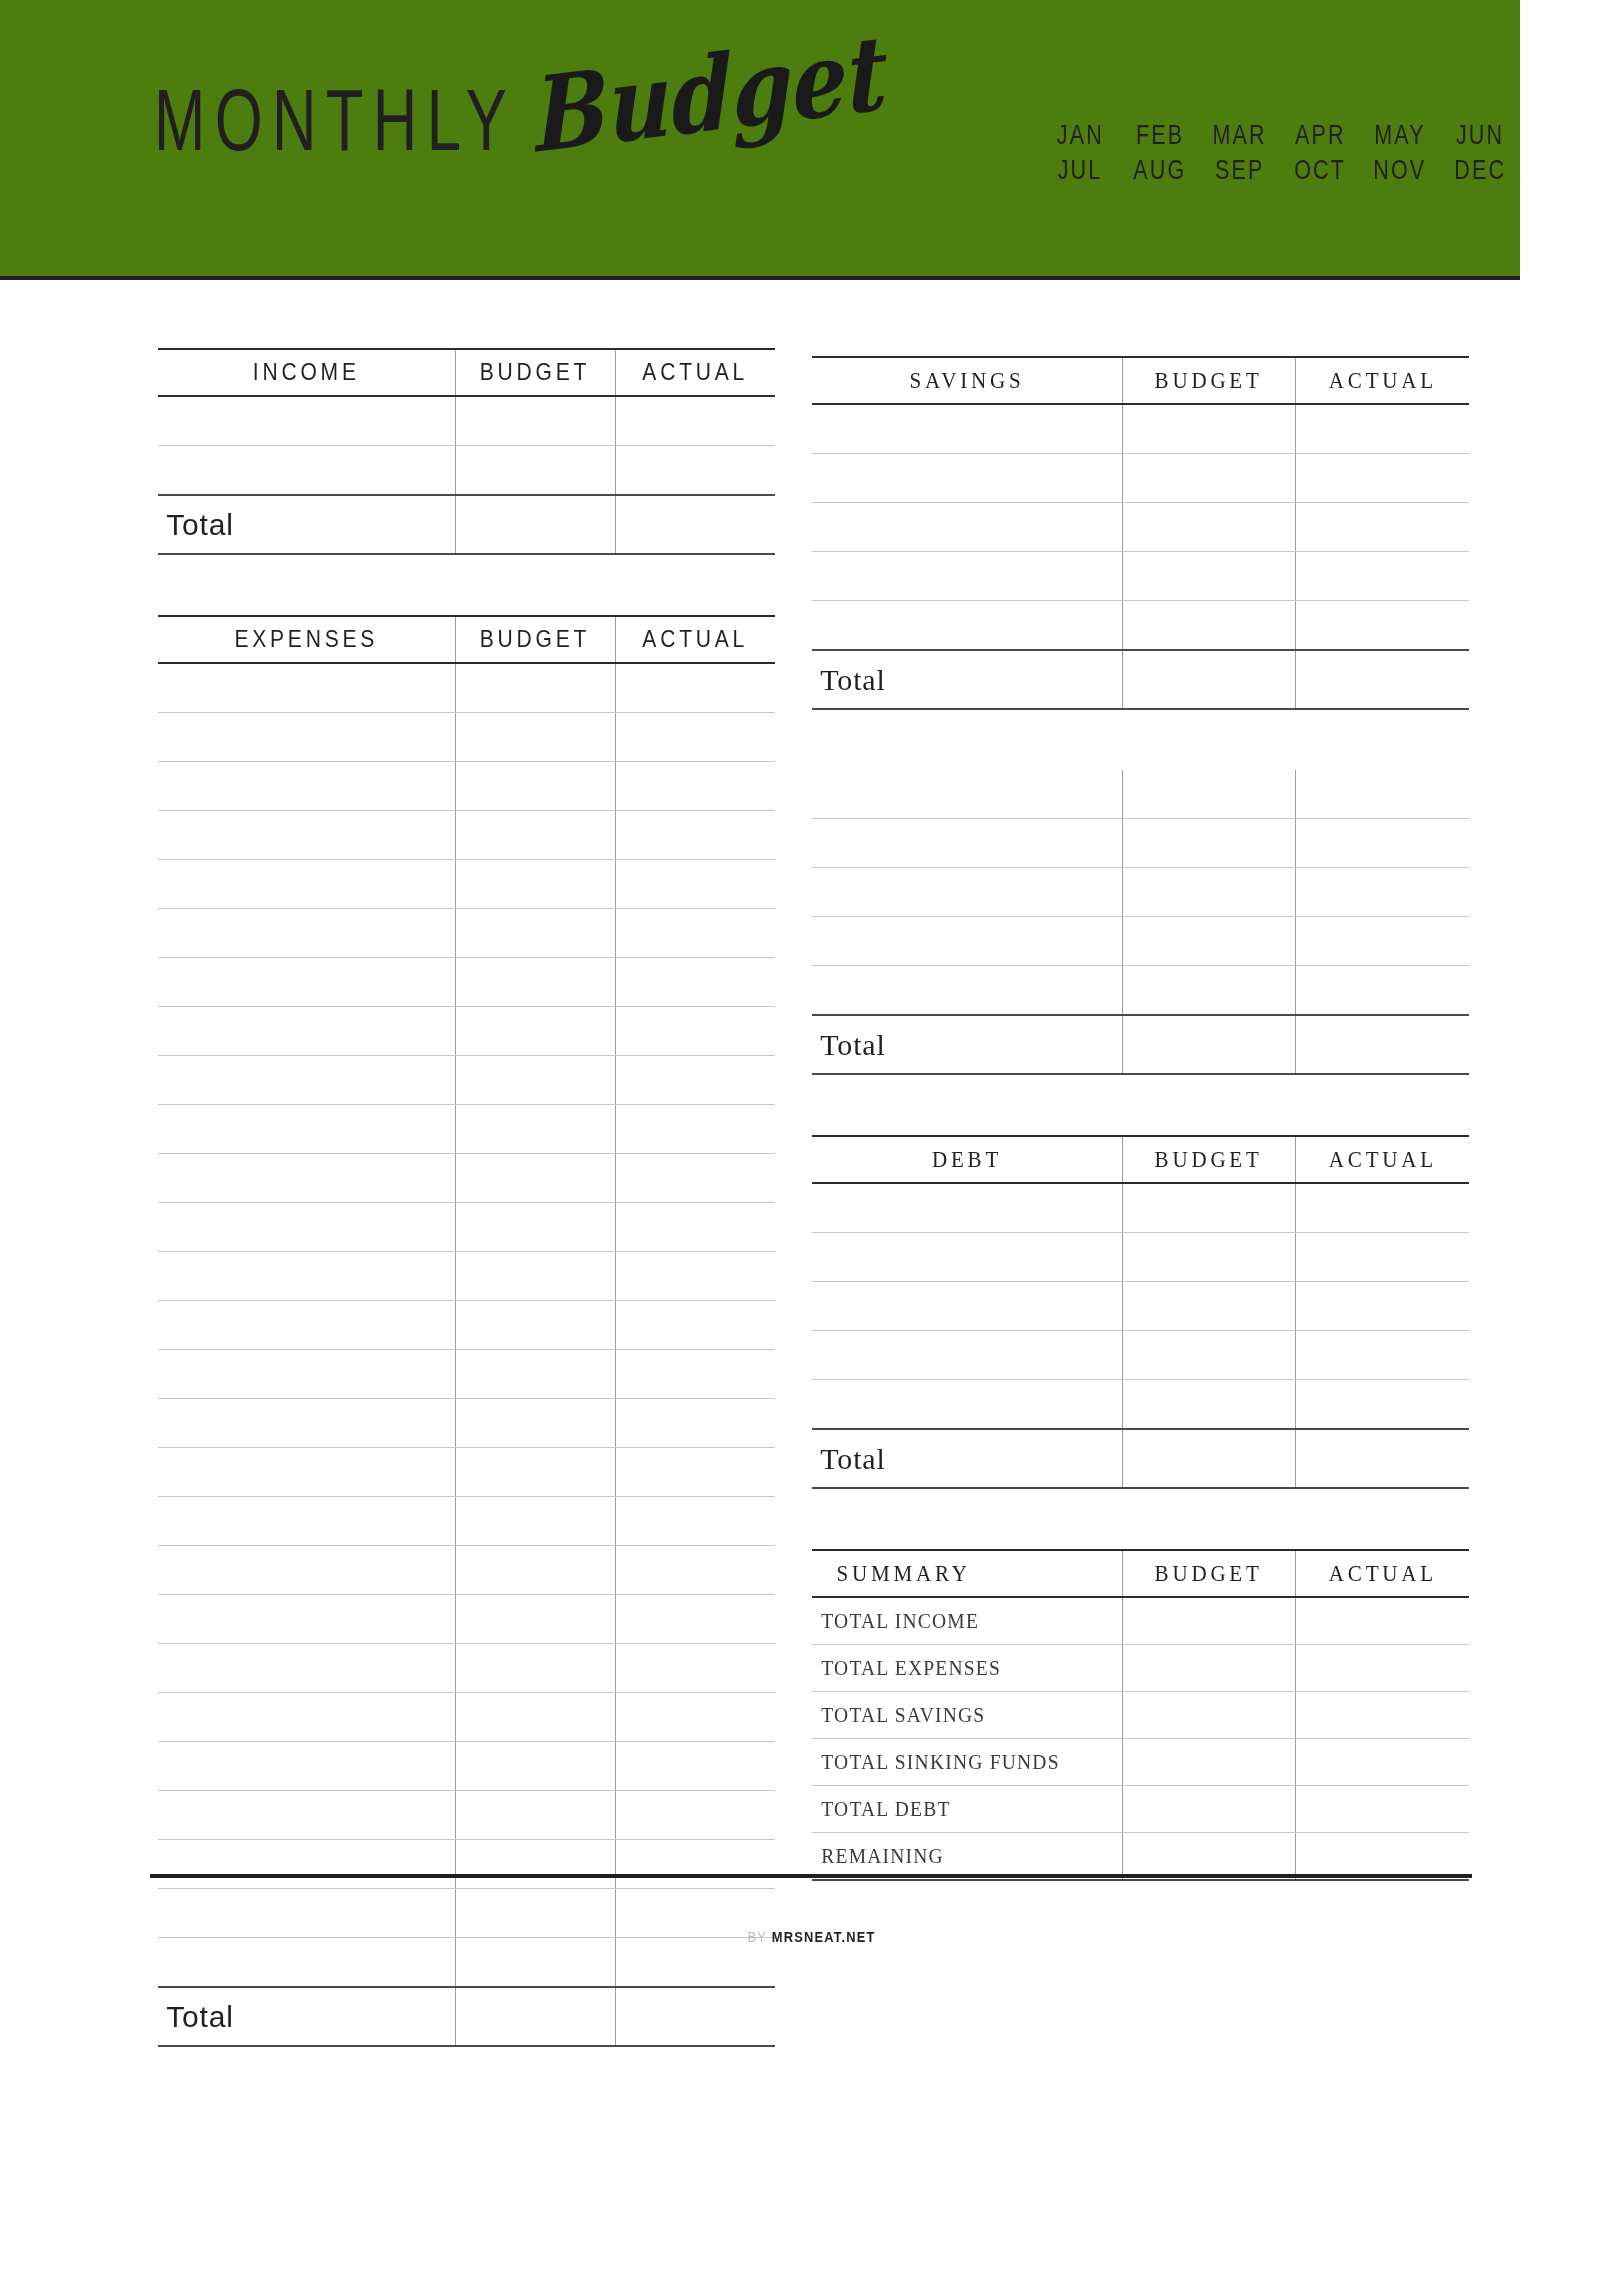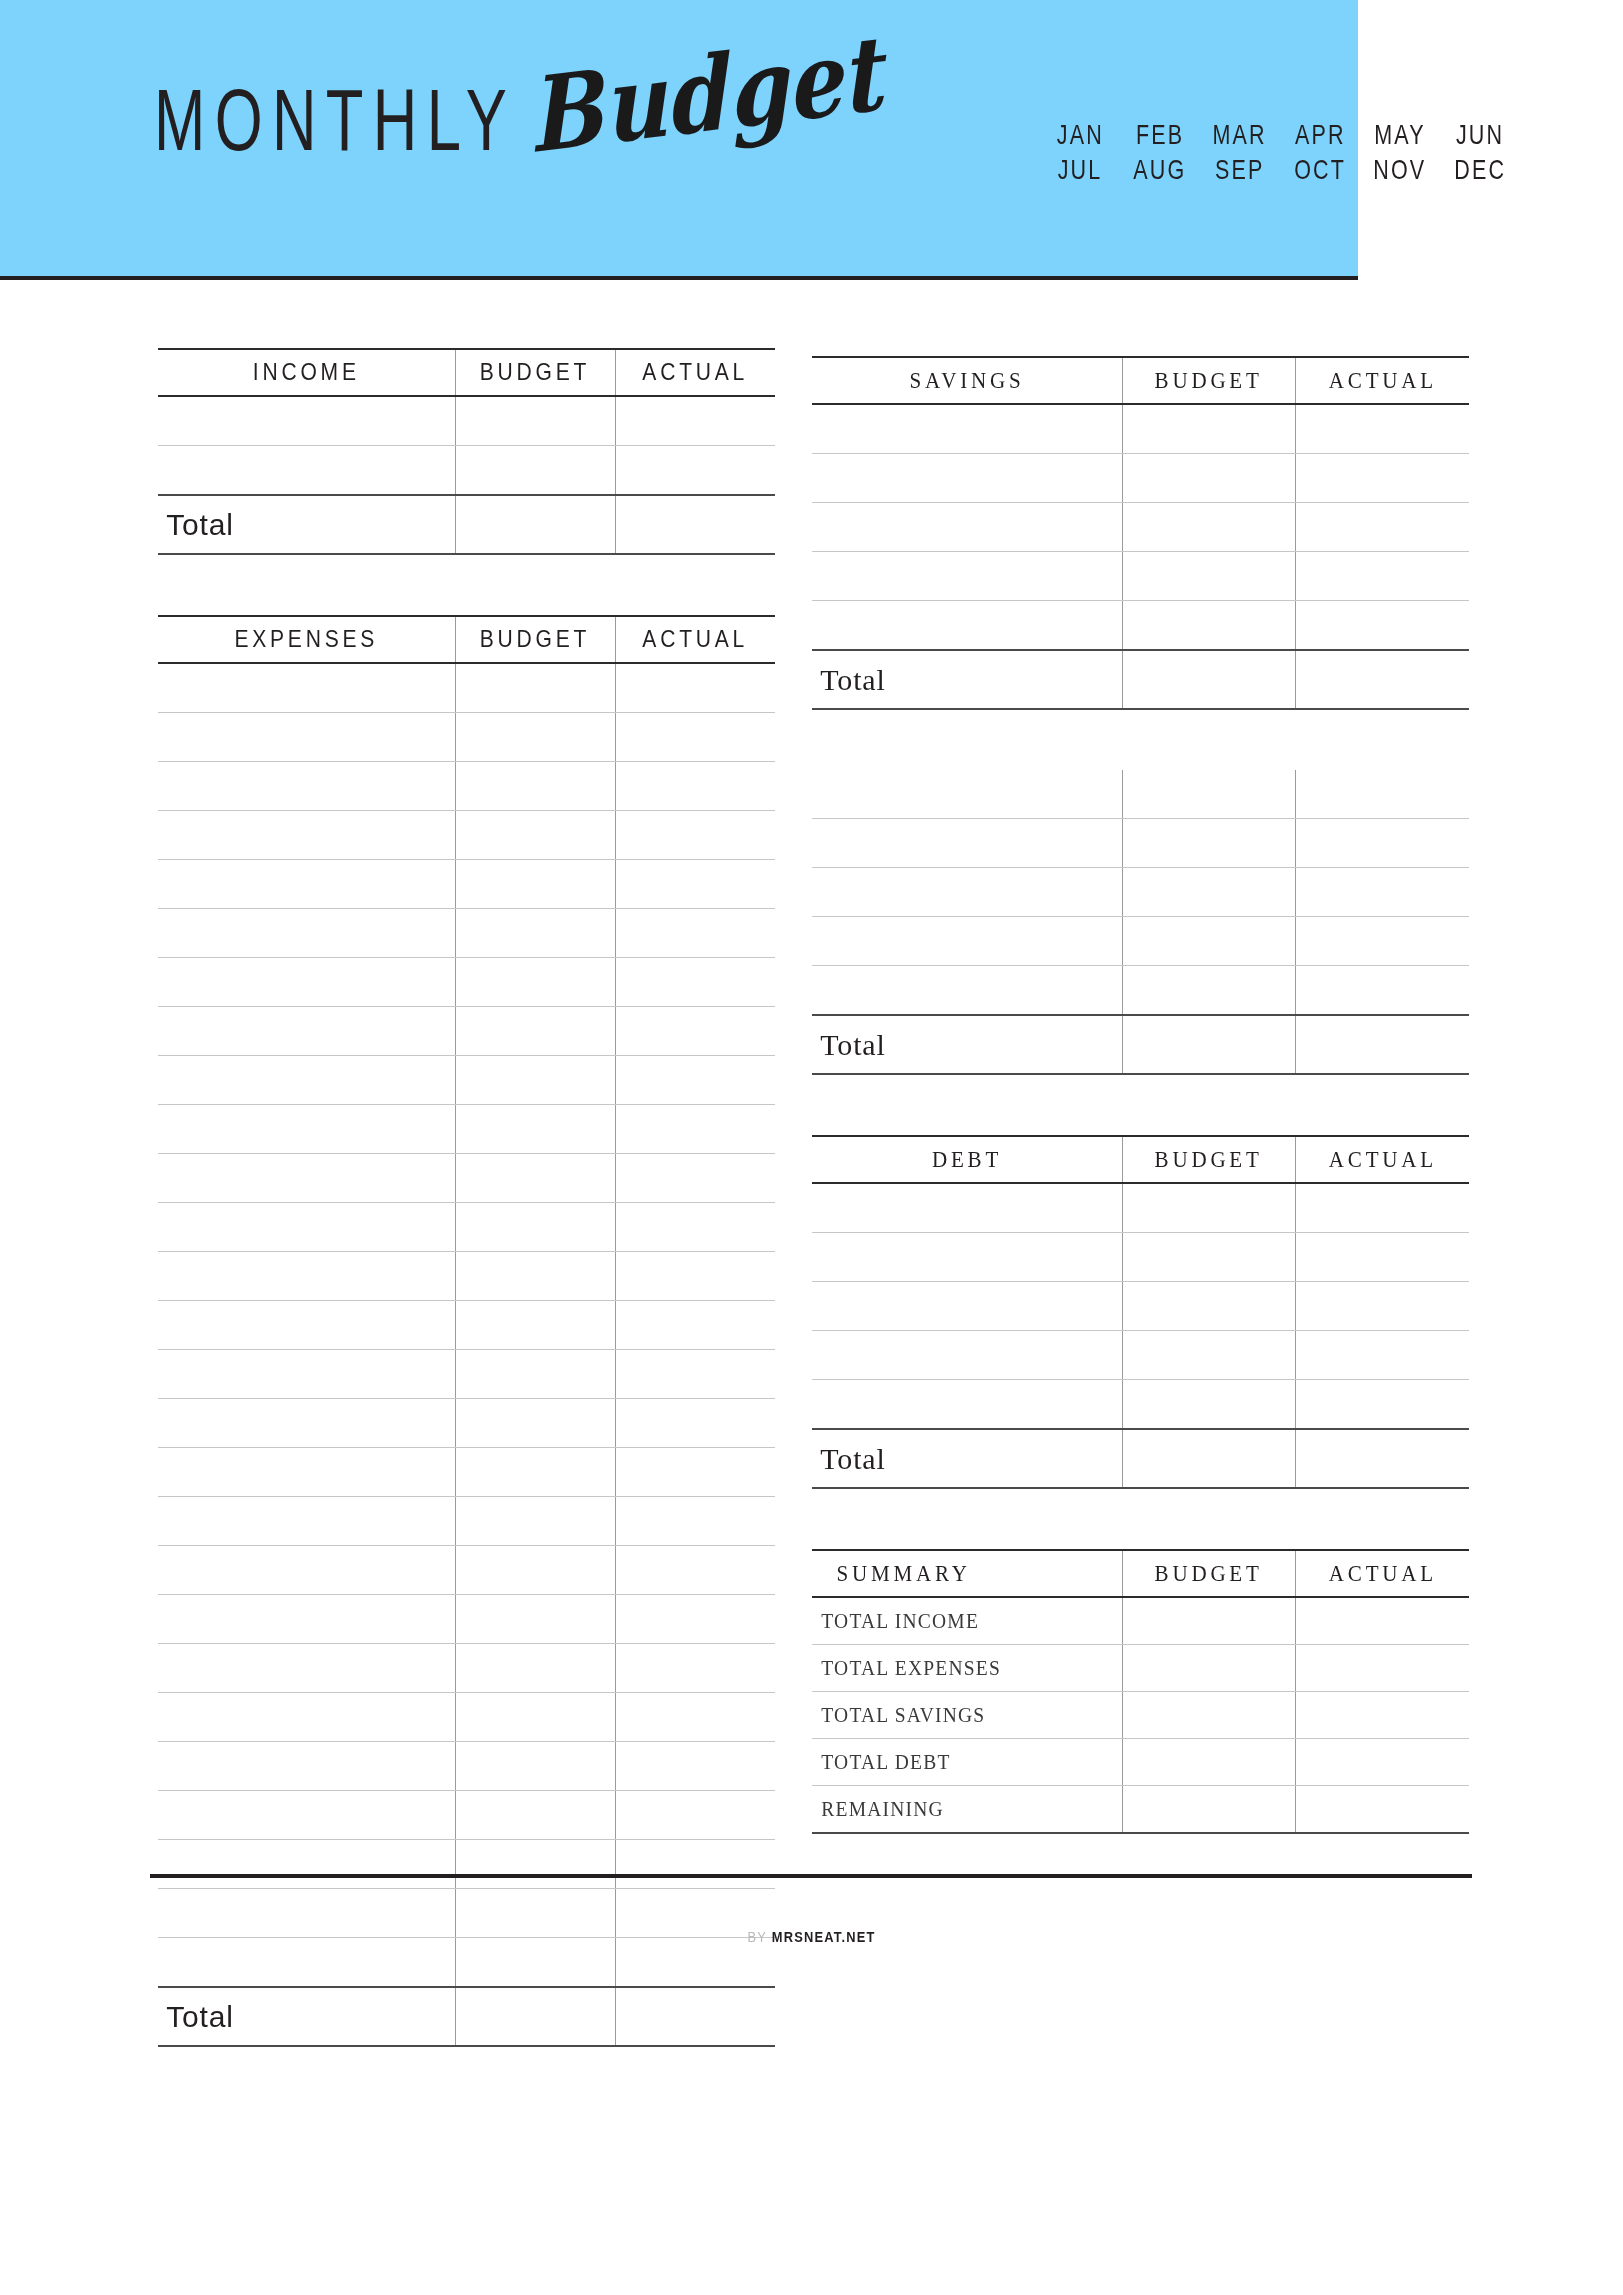--- a/index.html
+++ b/index.html
@@ -13,23 +13,23 @@
     font-family: "Liberation Sans", sans-serif;
     color: #231f20;
     overflow: hidden;
     position: relative;
   }
 
   
   .header-band {
     position: absolute;
     left: 0; top: 0;
-    width: 1358px;
+    width: 1520px;
     height: 280px;
-    background: #7dd3fc;
+    background: #4d7c0f;
     border-bottom: 4.2px solid #231f20;
     box-sizing: border-box;
   }
   .title-wrap {
     position: absolute;
     left: 154px;
     top: 73px;
     display: flex;
     align-items: baseline;
     white-space: nowrap;
@@ -575,20 +575,25 @@
           <td class="lbl">TOTAL EXPENSES</td>
           <td class="c"></td>
           <td class="c"></td>
         </tr>
         <tr class="s-row">
           <td class="lbl">TOTAL SAVINGS</td>
           <td class="c"></td>
           <td class="c"></td>
         </tr>
         <tr class="s-row">
+          <td class="lbl">TOTAL SINKING FUNDS</td>
+          <td class="c"></td>
+          <td class="c"></td>
+        </tr>
+        <tr class="s-row">
           <td class="lbl">TOTAL DEBT</td>
           <td class="c"></td>
           <td class="c"></td>
         </tr>
         <tr class="s-row">
           <td class="lbl">REMAINING</td>
           <td class="c"></td>
           <td class="c"></td>
         </tr>
         <tr class="closing">

